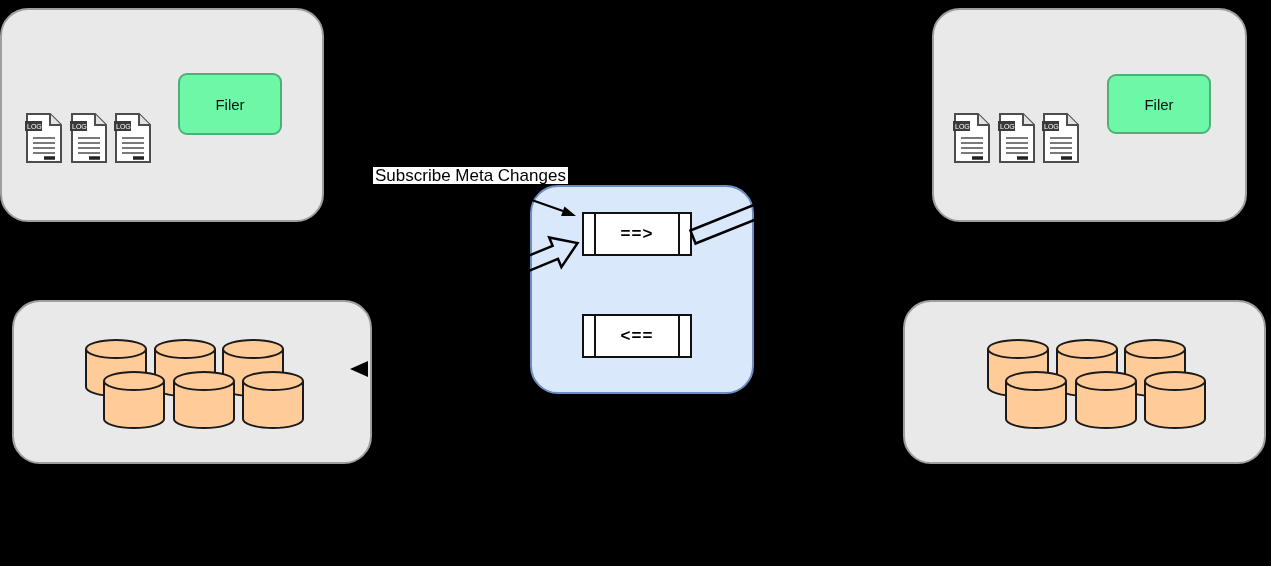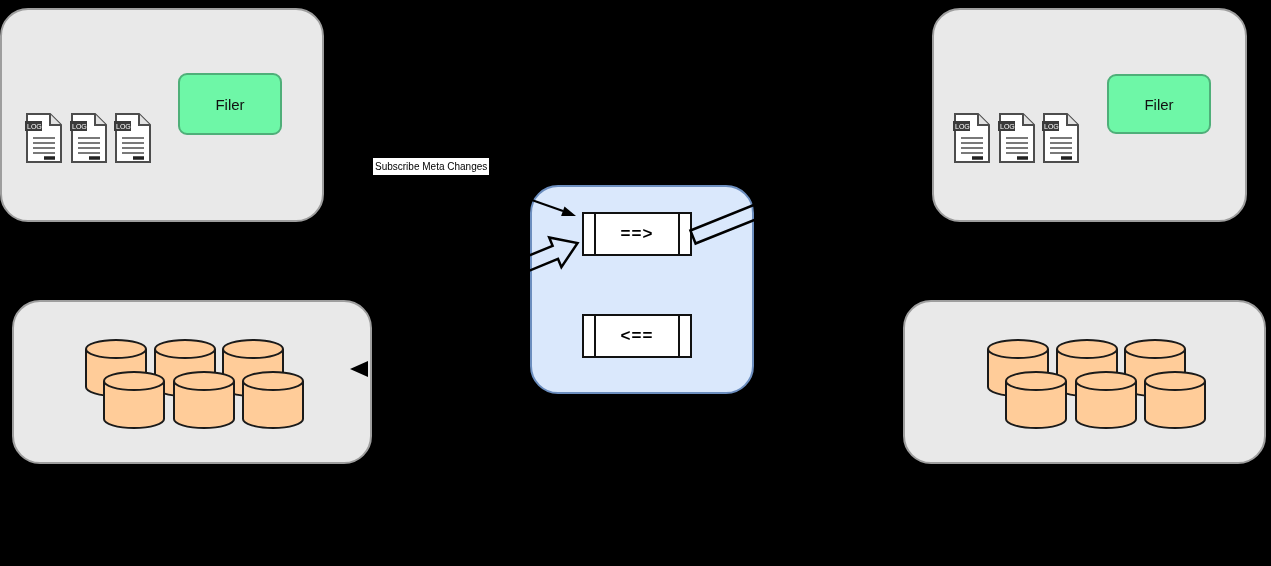--- a/index.html
+++ b/index.html
@@ -25,22 +25,22 @@
                  background:#dae8fc; border:2px solid #6c8ebf; border-radius:28px; }
   .queue-box { position:absolute; left:50px; width:110px; height:44px; background:#fff;
                border:2px solid #111; box-sizing:border-box;
                display:flex; align-items:center; justify-content:center;
                font-size:17px; font-weight:bold; letter-spacing:1px; color:#000; }
   .queue-box.forward  { top:25px; }
   .queue-box.backward { top:127px; }
   .queue-box::before { content:''; position:absolute; left:10px; top:0; bottom:0; width:0; border-left:2px solid #111; }
   .queue-box::after  { content:''; position:absolute; right:10px; top:0; bottom:0; width:0; border-left:2px solid #111; }
 
-  .subscribe-label { position:absolute; left:373px; top:158px; background:#fff; color:#000;
-                     font-size:10px; line-height:17px; padding:0 2px; white-space:nowrap; }
+  .subscribe-label { position:absolute; left:373px; top:167px; background:#fff; color:#000;
+                     font-size:17px; line-height:17px; padding:0 2px; white-space:nowrap; }
 
   .arrows { position:absolute; left:0; top:0; pointer-events:none; }
 </style>
 </head>
 <body>
 
 <div class="canvas">
 
   <div class="cluster top-left">
     <svg class="log-icon" style="left:22px; top:102px;" viewBox="0 0 40 52">

